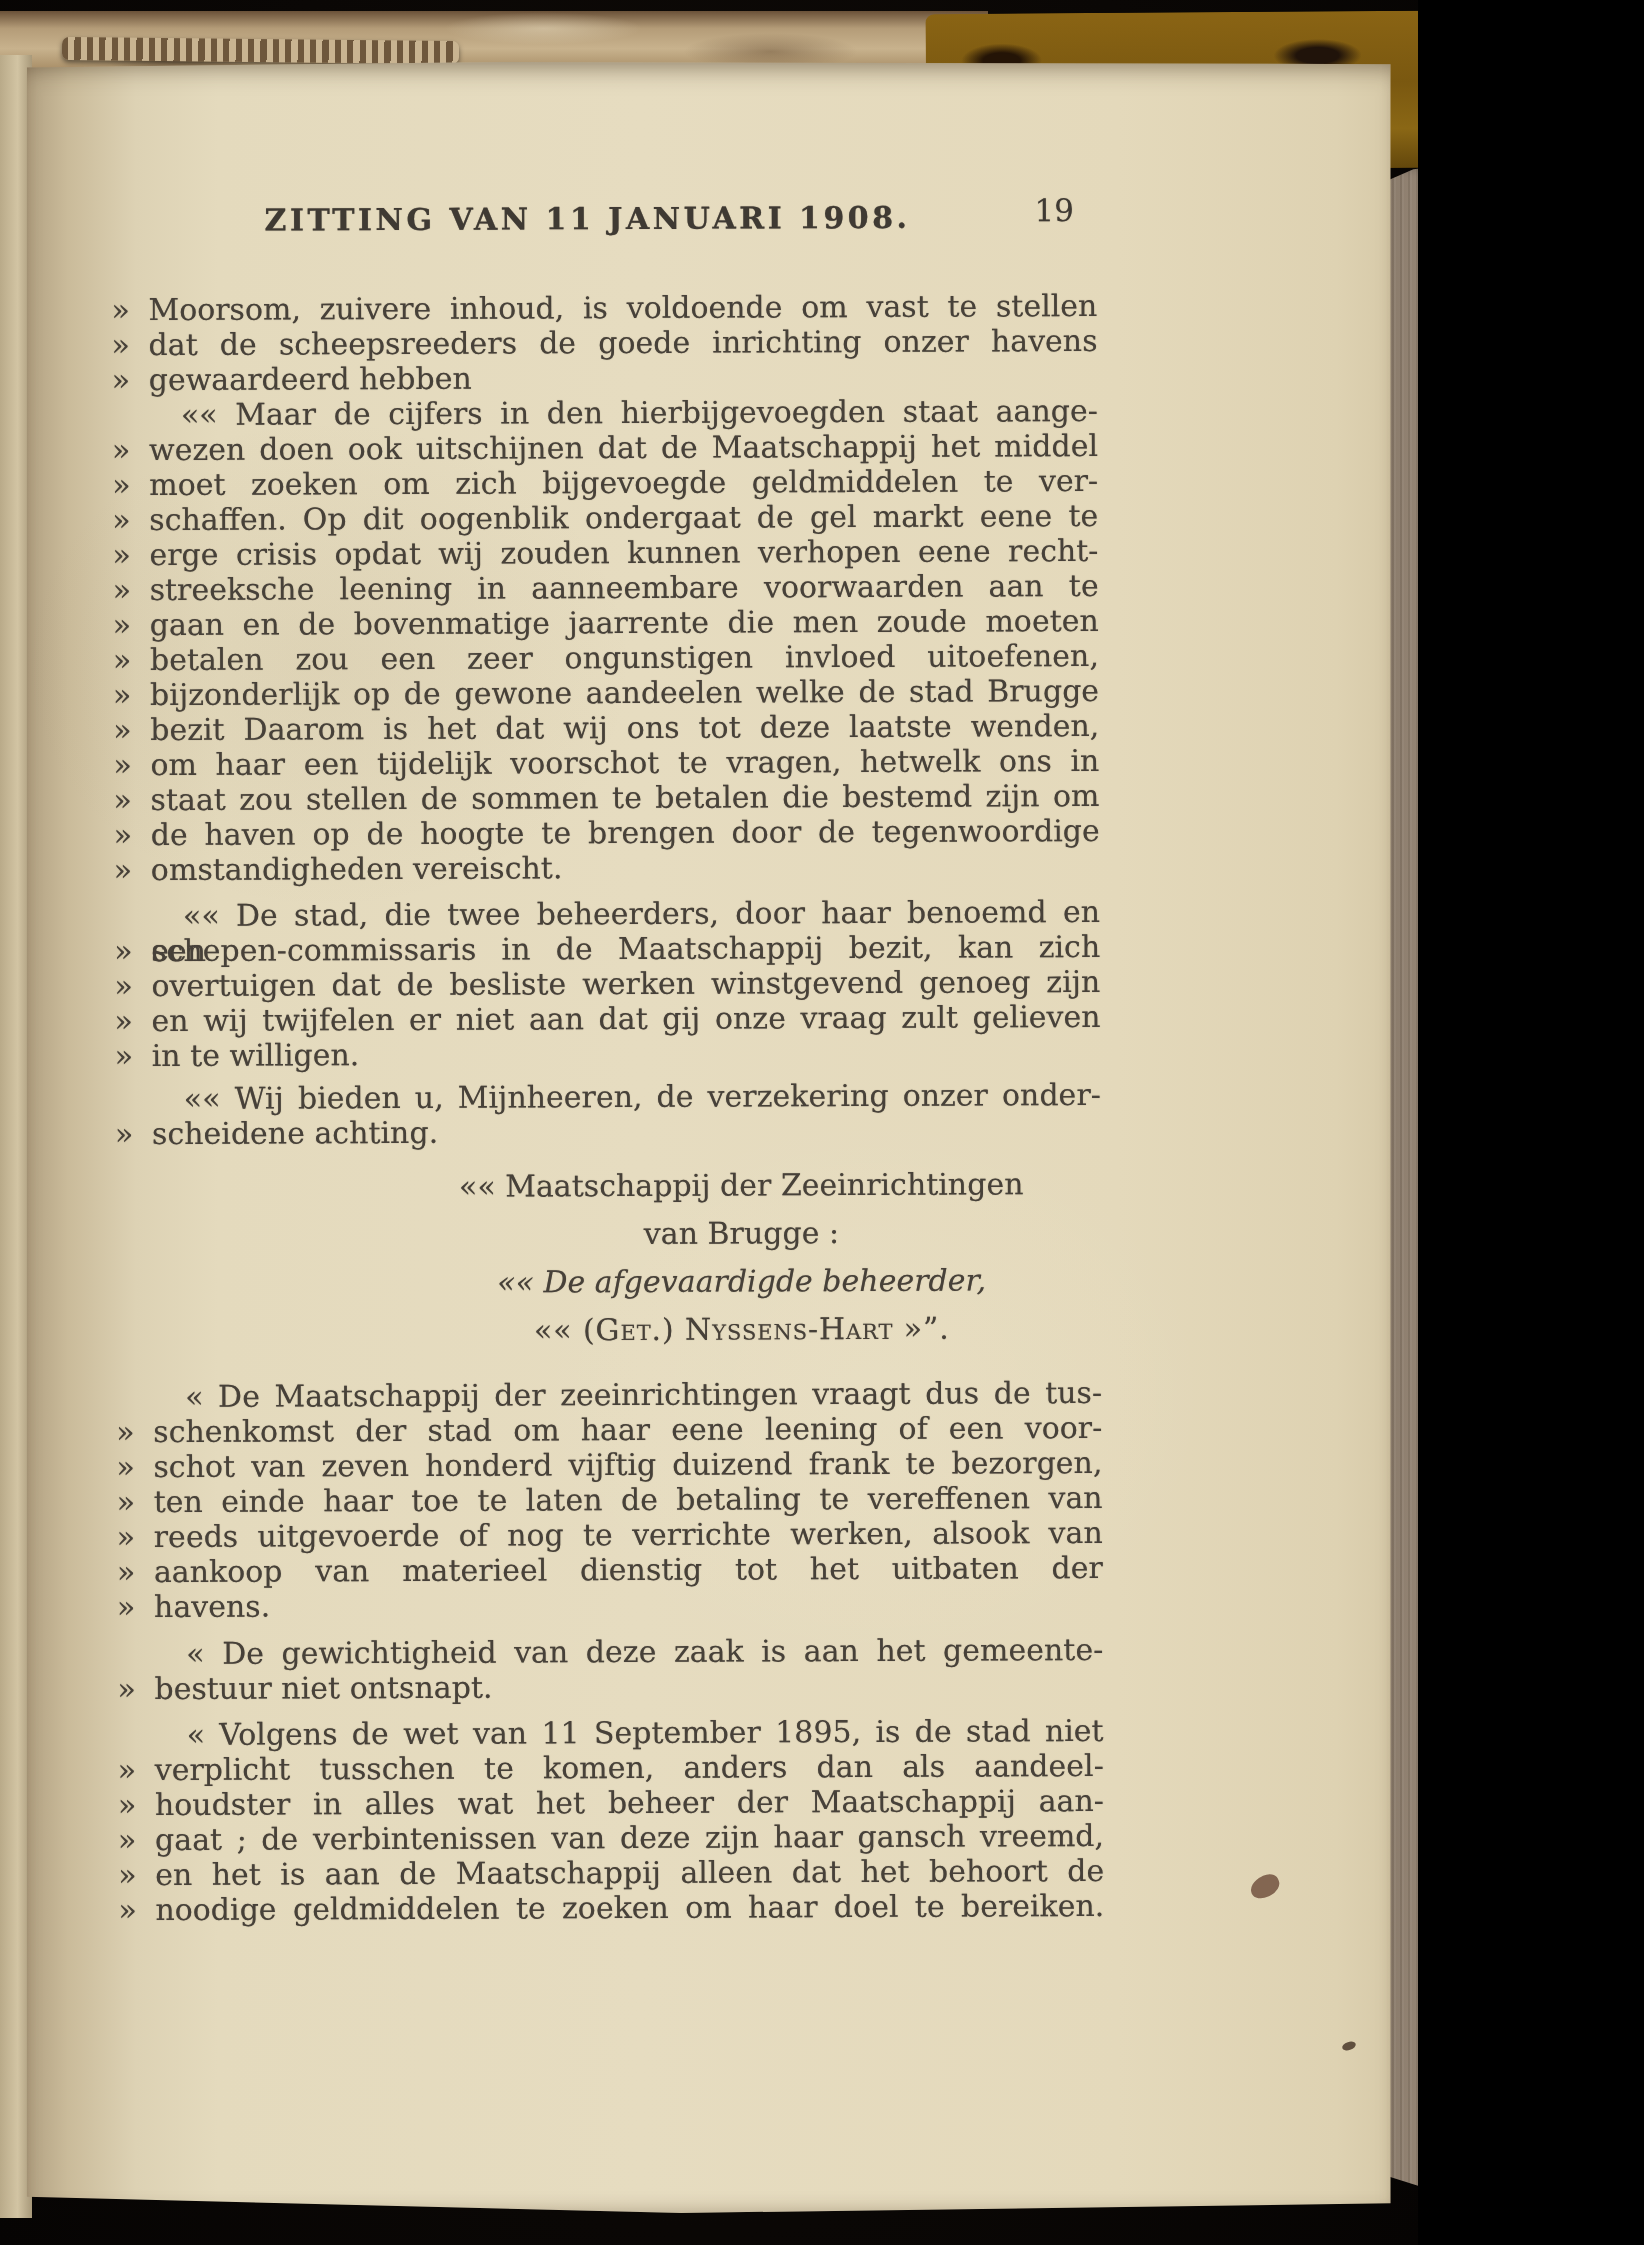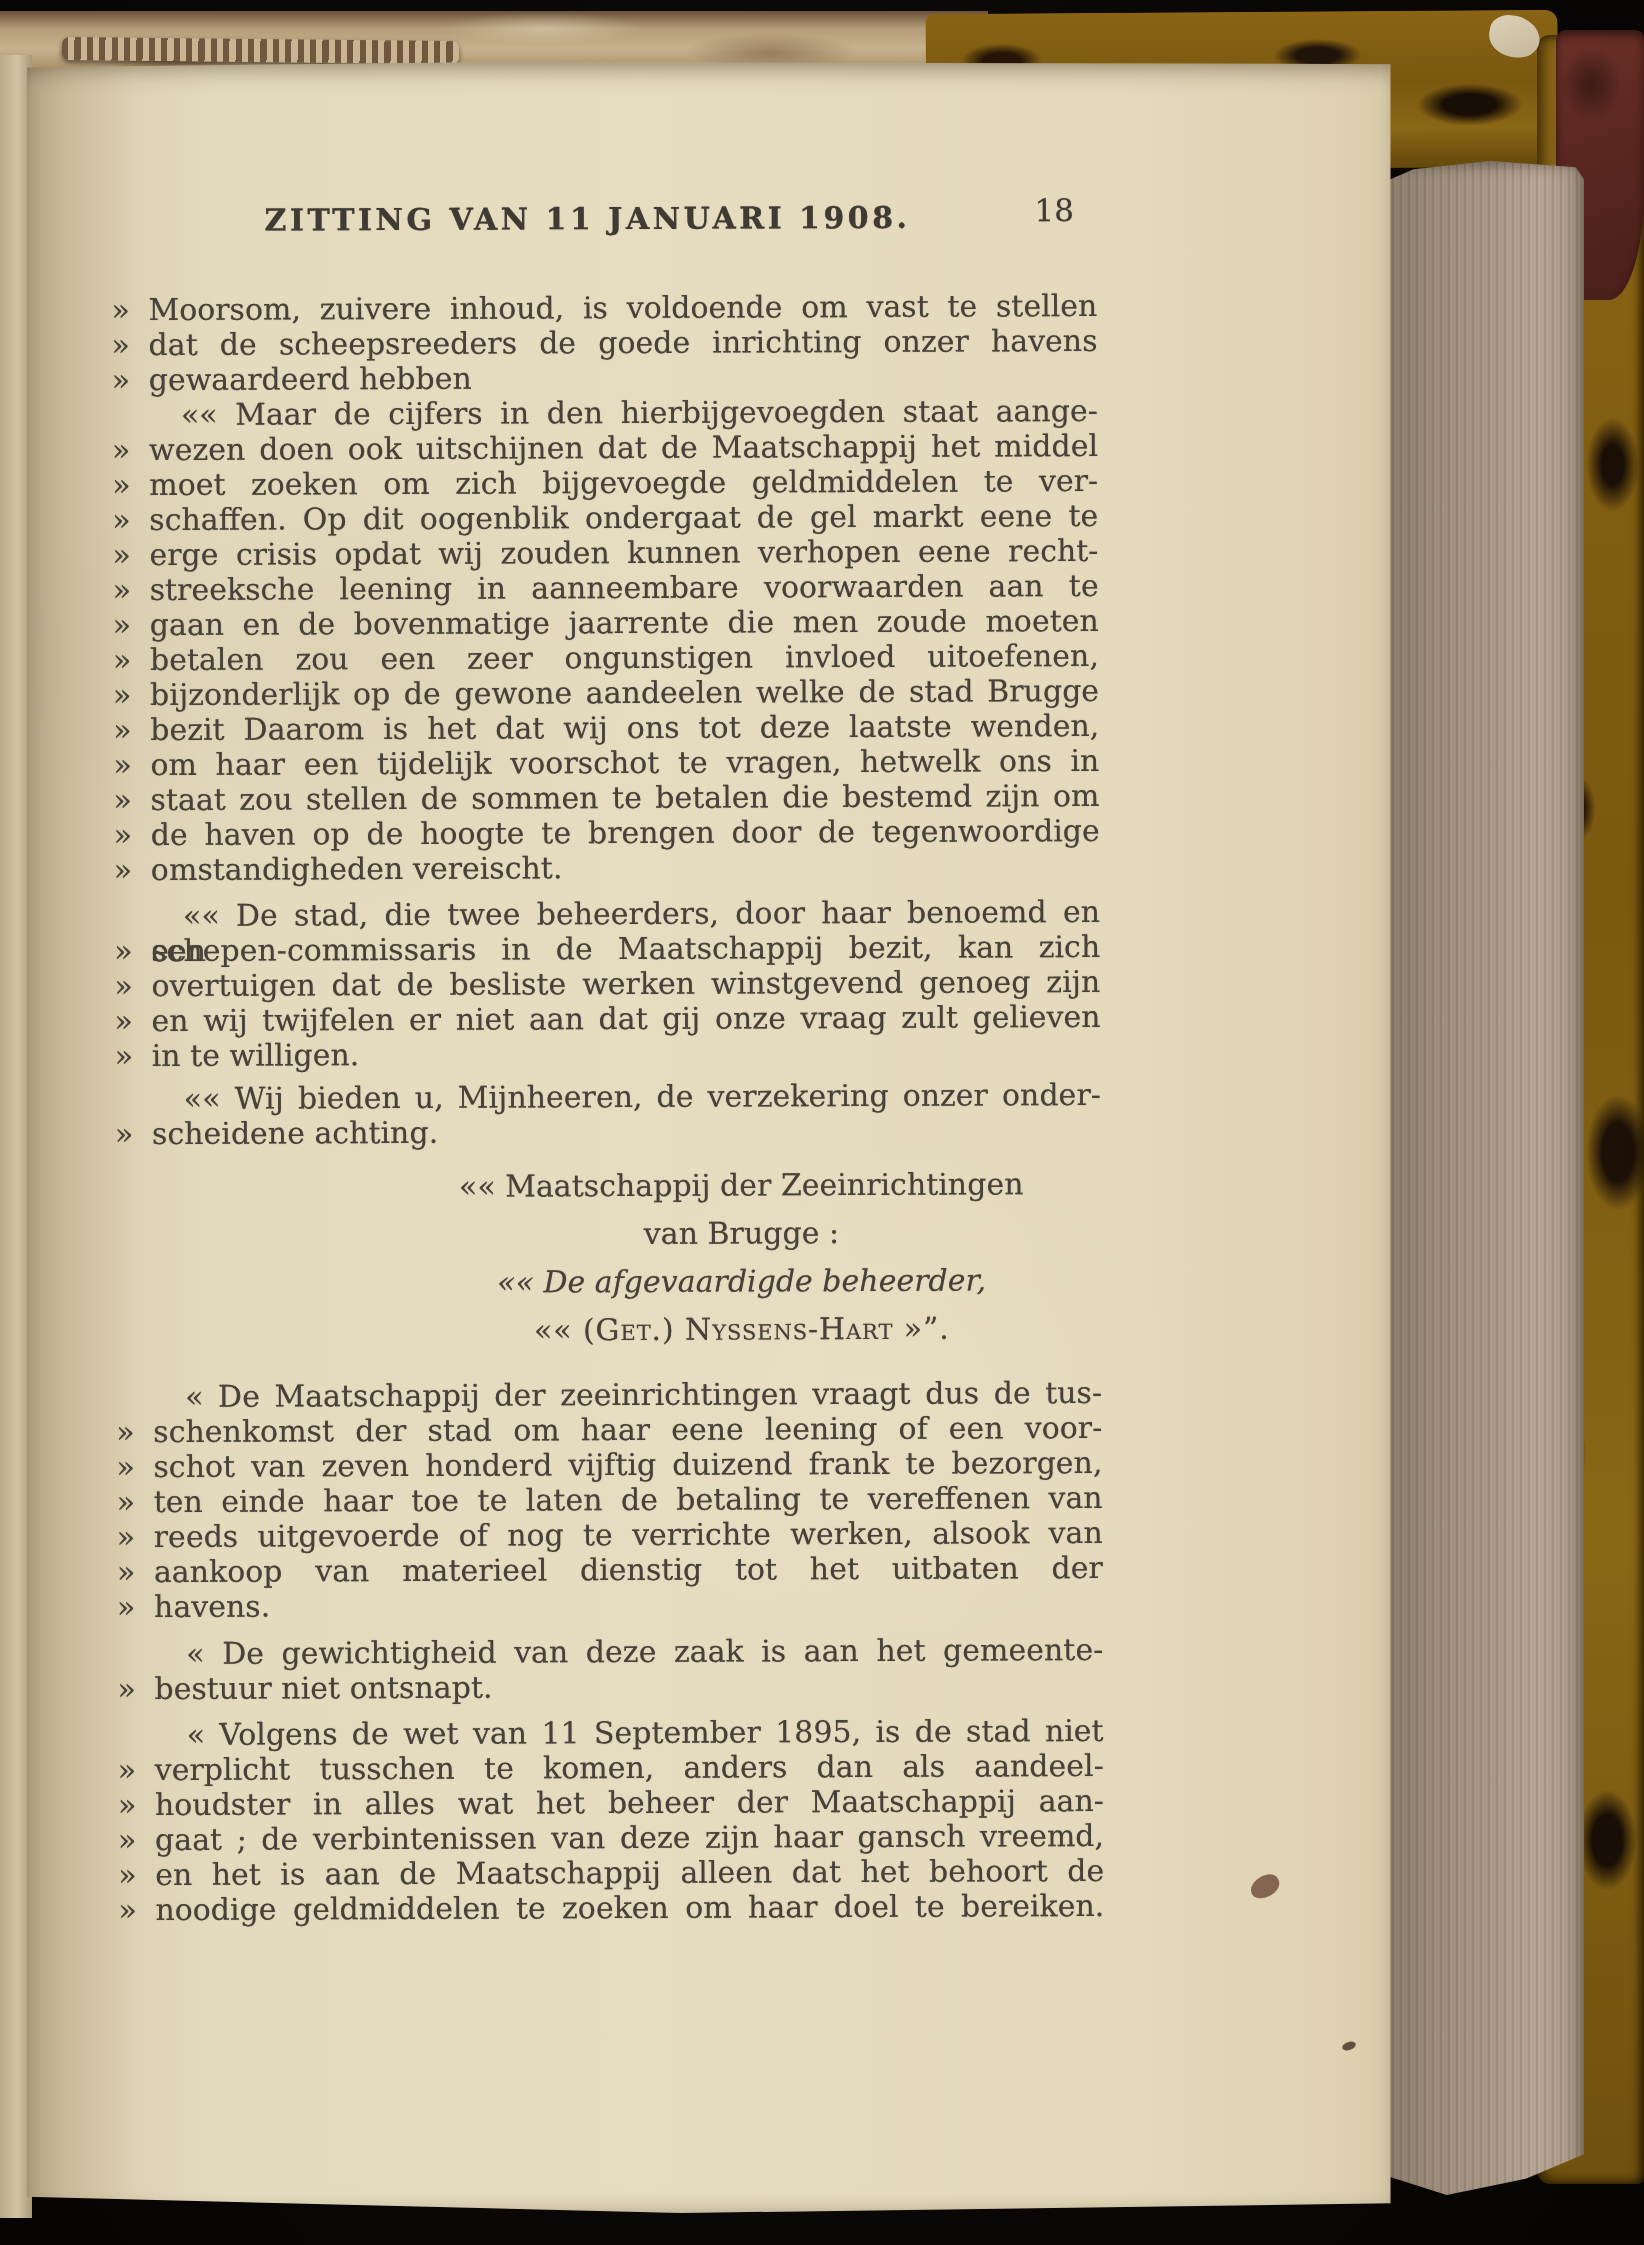--- a/index.html
+++ b/index.html
@@ -1,17 +1,17 @@
 <!DOCTYPE html>
 <html style="font-size:14px"><head>
 <meta charset="utf-8">
 <style>
   html,body{margin:0;padding:0;background:#000;}
   .stage{
-    position:relative;width:1644px;height:2245px;overflow:hidden;
+    position:relative;width:1418px;height:2245px;overflow:hidden;
     background:radial-gradient(ellipse at 50% 45%, #120d09 0%, #0a0705 70%, #060403 100%);
     font-family:"DejaVu Serif","Liberation Serif",serif;
   }
   
   .top-rough{
     position:absolute;left:0;top:10.6px;width:988px;height:58px;
     background:
       radial-gradient(ellipse 106px 26.5px at 18% 80%, rgba(90,66,40,.55), transparent 70%),
       radial-gradient(ellipse 141px 23px at 55% 30%, rgba(230,218,190,.5), transparent 70%),
       radial-gradient(ellipse 124px 26.5px at 78% 70%, rgba(96,70,44,.45), transparent 70%),
@@ -136,21 +136,21 @@
   <div class="cover-top"></div>
   <div class="cover-right"></div>
   <div class="maroon-corner"></div>
   <div class="torn-paper"></div>
   <div class="fore-edge"></div>
   <div class="left-page-strip"></div>
 
   <div class="page">
     <div class="content">
       <div class="title">ZITTING VAN 11 JANUARI 1908.</div>
-      <div class="pagenum">18</div>
+      <div class="pagenum">19</div>
       <div class="textblock">
           <div class="line j">
             <span class="mark">»</span>
             <span class="txt">Moorsom, zuivere inhoud, is voldoende om vast te stellen</span>
           </div>
           <div class="line j">
             <span class="mark">»</span>
             <span class="txt">dat de scheepsreeders de goede inrichting onzer havens</span>
           </div>
           <div class="line l">

